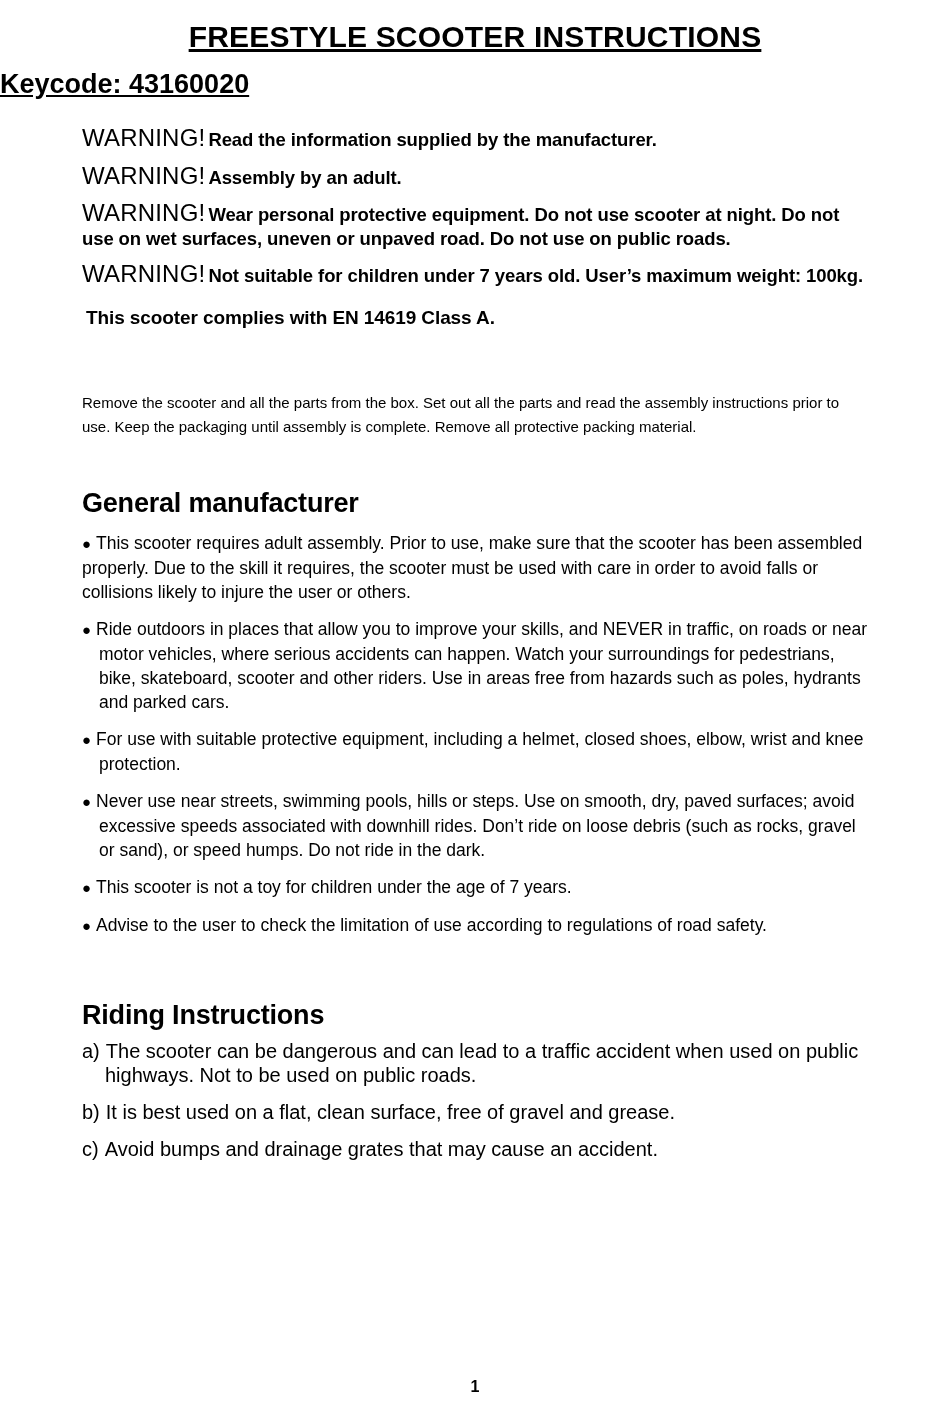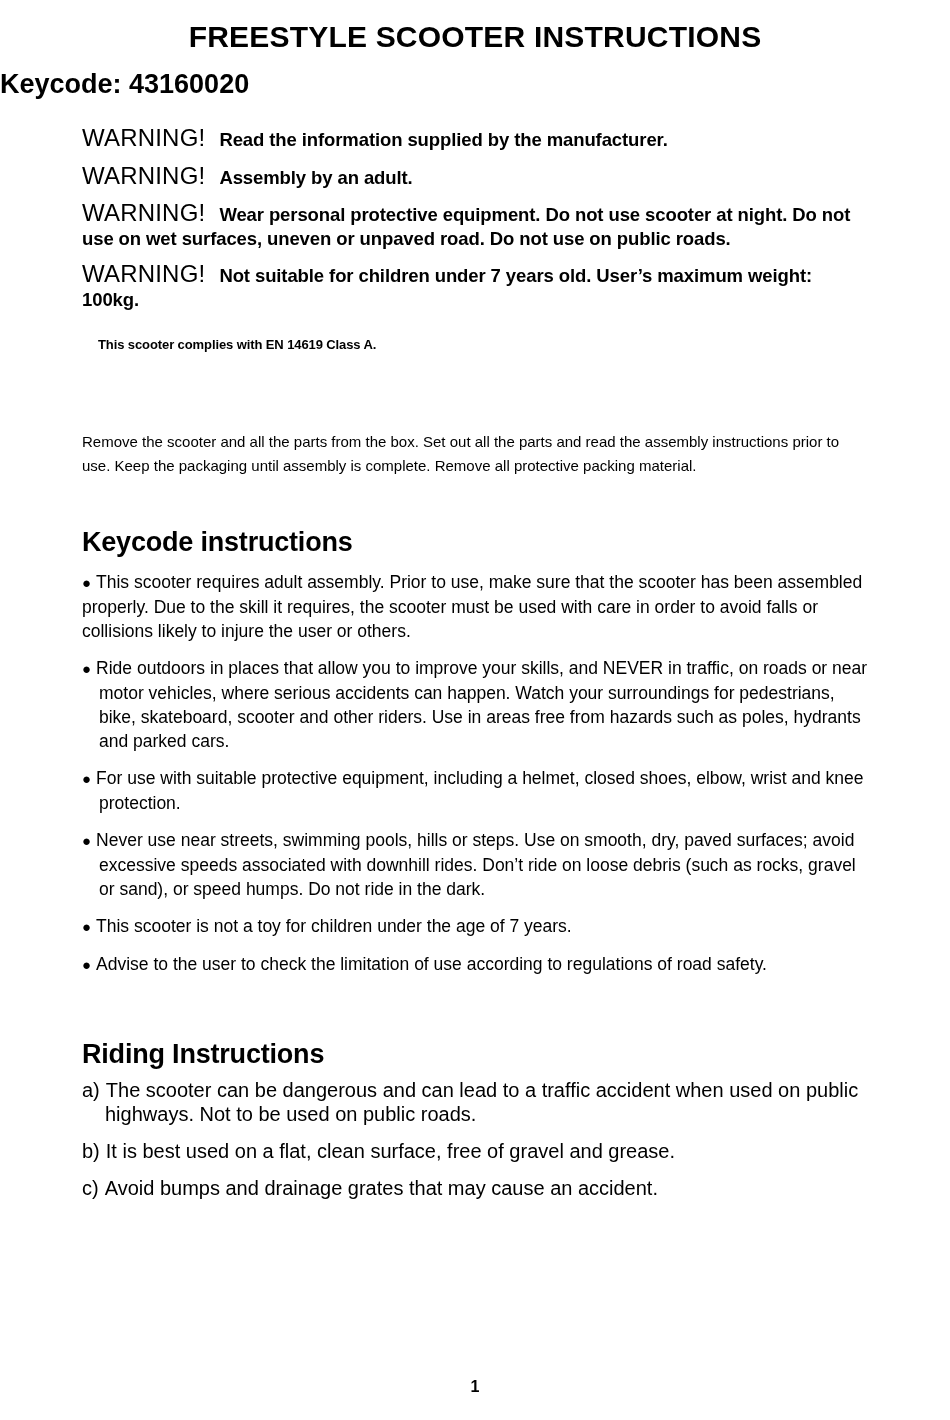--- a/index.html
+++ b/index.html
@@ -17,20 +17,21 @@
     -webkit-font-smoothing: none;
   }
   .page {
     position: absolute;
     left: 0; top: 0;
     width: 950px;
     height: 1420px;
     box-sizing: border-box;
     padding: 0;
     overflow: hidden;
+    text-decoration: underline;
   }
 
   
   .doc-title {
     text-align: center;
     font-size: 30px;
     font-weight: bold;
     letter-spacing: 0.2px;
     margin: 0;
     padding-top: 20px;
@@ -59,29 +60,29 @@
     font-size: 18.5px;
     font-weight: bold;
     line-height: 23.5px;
     letter-spacing: -0.1px;
     text-align: left;
   }
   .warning-block .warn-label {
     font-size: 24px;
     font-weight: 500;
     letter-spacing: 0.2px;
-    padding-right: 14px;
+    padding-right: 3px;
   }
   .warning-block .warn-text {
     font-weight: bold;
   }
   .compliance {
-    margin: 16px;
+    margin: 4px;
     padding-top: 6px;
-    font-size: 13px;
+    font-size: 19px;
     font-weight: bold;
     line-height: 23px;
     letter-spacing: -0.1px;
   }
 
   
   .intro {
     margin: 0;
     padding-top: 58px;
     font-size: 15px;
@@ -175,21 +176,21 @@
       <span class="warn-label">WARNING!</span><span class="warn-text">Wear personal protective equipment. Do not use scooter at night. Do not use on wet surfaces, uneven or unpaved road. Do not use on public roads.</span>
     </p>
     <p class="warning-block">
       <span class="warn-label">WARNING!</span><span class="warn-text">Not suitable for children under 7 years old. User’s maximum weight: 100kg.</span>
     </p>
 
     <p class="compliance">This scooter complies with EN 14619 Class A.</p>
 
     <p class="intro">Remove the scooter and all the parts from the box. Set out all the parts and read the assembly instructions prior to use. Keep the packaging until assembly is complete. Remove all protective packing material.</p>
 
-    <h3 class="section-heading">Keycode instructions</h3>
+    <h3 class="section-heading">General manufacturer</h3>
     <ul class="bullets">
       <li class="nohang"><span class="bullet-dot">●</span><span>This scooter requires adult assembly. Prior to use, make sure that the scooter has been assembled properly. Due to the skill it requires, the scooter must be used with care in order to avoid falls or collisions likely to injure the user or others.</span></li>
       <li class="hang"><span class="bullet-dot">●</span><span>Ride outdoors in places that allow you to improve your skills, and NEVER in traffic, on roads or near motor vehicles, where serious accidents can happen. Watch your surroundings for pedestrians, bike, skateboard, scooter and other riders. Use in areas free from hazards such as poles, hydrants and parked cars.</span></li>
       <li class="hang"><span class="bullet-dot">●</span><span>For use with suitable protective equipment, including a helmet, closed shoes, elbow, wrist and knee protection.</span></li>
       <li class="hang"><span class="bullet-dot">●</span><span>Never use near streets, swimming pools, hills or steps. Use on smooth, dry, paved surfaces; avoid excessive speeds associated with downhill rides. Don’t ride on loose debris (such as rocks, gravel or sand), or speed humps. Do not ride in the dark.</span></li>
       <li class="hang"><span class="bullet-dot">●</span><span>This scooter is not a toy for children under the age of 7 years.</span></li>
       <li class="hang"><span class="bullet-dot">●</span><span>Advise to the user to check the limitation of use according to regulations of road safety.</span></li>
     </ul>
 
     <h3 class="section-heading">Riding Instructions</h3>

